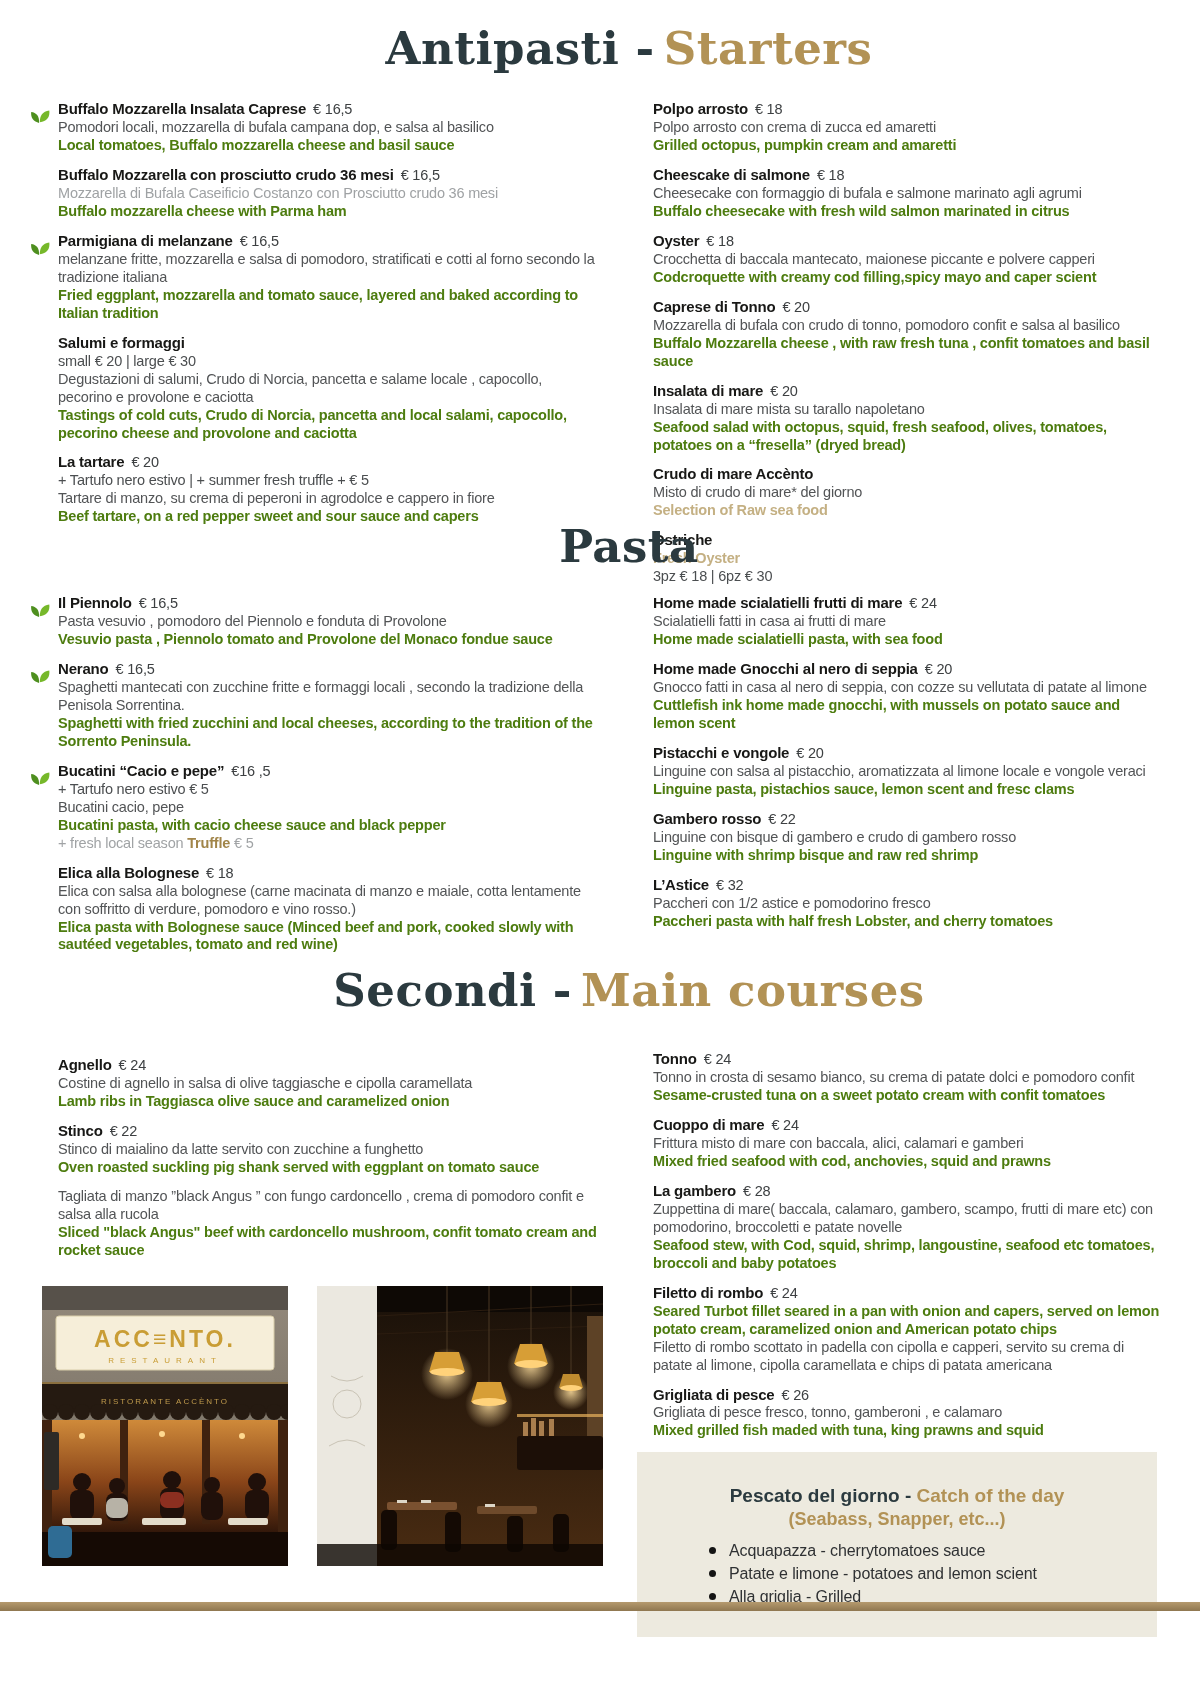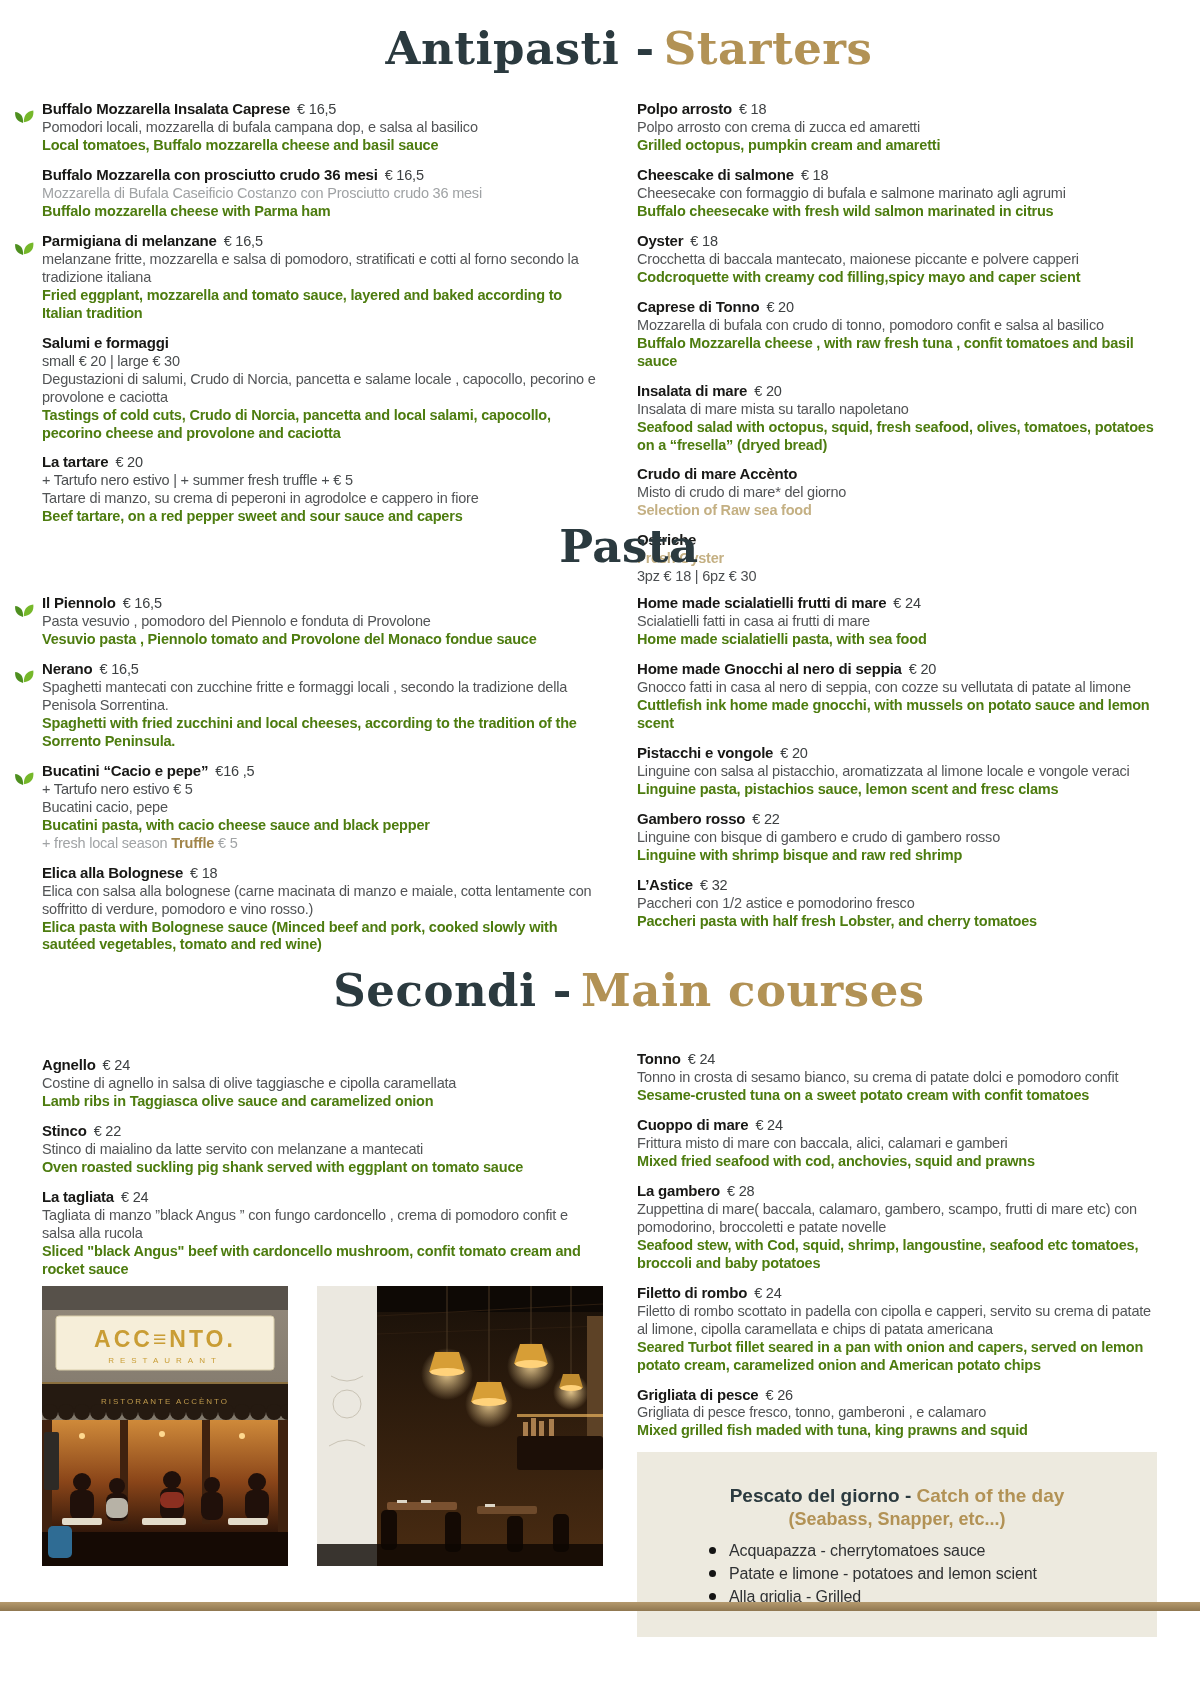--- a/index.html
+++ b/index.html
@@ -6,21 +6,21 @@
   .page{position:relative;width:1200px;height:1698px;background:#ffffff;overflow:hidden;
         font-family:"Liberation Sans",sans-serif;}
   
   .stitle{position:absolute;left:0;width:100%;margin:0;text-align:center;
           font-family:"DejaVu Serif",serif;font-weight:700;font-size:45px;line-height:1.2;
           color:#2b3a3f;letter-spacing:.5px;padding-left:29px;}
   .t-gold{color:#b29255;margin-left:9px;}
   .t-gold:empty{display:none;}
   
   .col{position:absolute;}
-  .mi{position:relative;margin-bottom:11px;}
+  .mi{position:relative;margin-bottom:11px;margin-left:16px;}
   .ln{font-size:14.5px;line-height:1.24;color:#525456;letter-spacing:-.2px;}
   .ln:empty{display:none;}
   .nm{font-size:15px;font-weight:700;color:#181816;}
   .pr{margin-left:7px;font-size:14.5px;color:#3d4042;}
   .pr:empty{display:none;}
   .sub,.post{color:#4b4e50;}
   .it{color:#525456;}
   .itm{color:#9fa2a4;}
   .en{font-weight:700;color:#4d7c0f;}
   .enm{font-weight:700;color:#c4b083;}
@@ -312,29 +312,28 @@
         <div class="ln it">Costine di agnello in salsa di olive taggiasche e cipolla caramellata</div>
 
         <div class="ln en">Lamb ribs in Taggiasca olive sauce and caramelized onion</div>
 
       </article>
 
       <article class="mi">
 
         <div class="ln head"><span class="nm">Stinco</span><span class="pr">€ 22</span></div>
 
-        <div class="ln it">Stinco di maialino da latte servito con melanzane a mantecati</div>
+        <div class="ln it">Stinco di maialino da latte servito con zucchine a funghetto</div>
 
         <div class="ln en">Oven roasted suckling pig shank served with eggplant on tomato sauce</div>
 
       </article>
 
       <article class="mi">
 
-        <div class="ln head"><span class="nm">La tagliata</span><span class="pr">€ 24</span></div>
 
         <div class="ln it">Tagliata di manzo ”black Angus ”  con fungo cardoncello , crema di pomodoro confit e salsa alla rucola</div>
 
         <div class="ln en">Sliced "black Angus" beef with cardoncello mushroom, confit tomato cream and rocket sauce</div>
 
       </article>
     </div>
 
   <div class="col" style="left:637px;top:1050px;width:523px">
 
@@ -365,23 +364,23 @@
         <div class="ln it">Zuppettina di mare( baccala, calamaro, gambero, scampo, frutti di mare etc) con pomodorino, broccoletti e patate novelle</div>
 
         <div class="ln en">Seafood stew, with Cod, squid, shrimp, langoustine, seafood etc tomatoes, broccoli and baby potatoes</div>
 
       </article>
 
       <article class="mi">
 
         <div class="ln head"><span class="nm">Filetto di rombo</span><span class="pr">€ 24</span></div>
 
+        <div class="ln en">Seared Turbot  fillet seared in a pan with onion and capers, served on lemon potato cream, caramelized onion and American potato chips</div>
+
         <div class="ln it">Filetto di rombo scottato in padella con cipolla e capperi, servito su crema di patate al limone, cipolla caramellata e chips di patata americana</div>
-
-        <div class="ln en">Seared Turbot  fillet seared in a pan with onion and capers, served on lemon potato cream, caramelized onion and American potato chips</div>
 
       </article>
 
       <article class="mi">
 
         <div class="ln head"><span class="nm">Grigliata di pesce</span><span class="pr">€ 26</span></div>
 
         <div class="ln it">Grigliata di pesce fresco, tonno, gamberoni , e calamaro</div>
 
         <div class="ln en">Mixed grilled fish maded with tuna, king prawns and squid</div>

